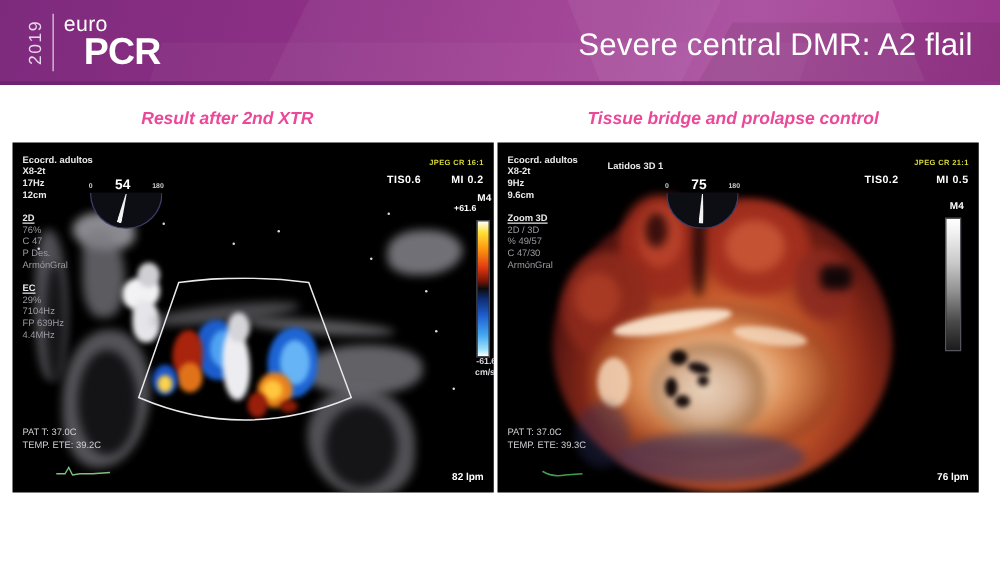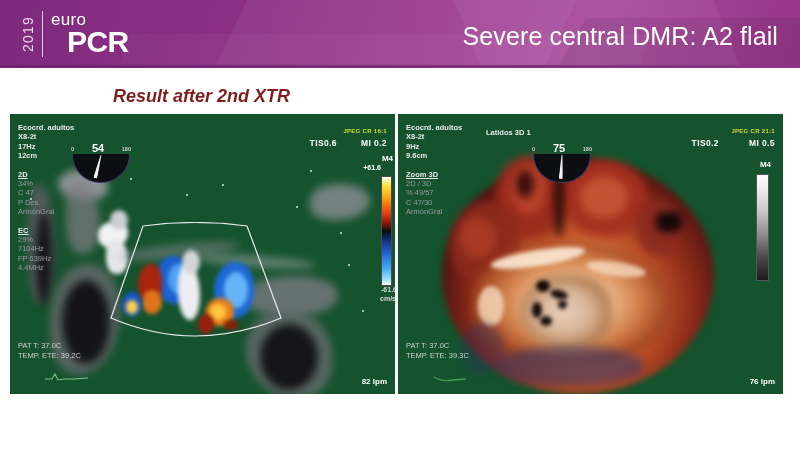--- a/index.html
+++ b/index.html
@@ -39,28 +39,28 @@
   .logo-euro{color:#fff;font-size:17px;line-height:16px;font-weight:400;letter-spacing:.3px;}
   .logo-pcr{color:#fff;font-size:30px;line-height:28px;font-weight:700;letter-spacing:-.6px;margin-left:16px;}
 
   .hdr-title{
     position:absolute;right:22px;top:22px;color:#ffffff;
     font-size:25px;font-weight:400;letter-spacing:.1px;white-space:nowrap;
   }
 
   
   .cap{
-    position:absolute;top:86px;font-size:18px;font-weight:700;font-style:italic;
-    color:#7f1d1d;white-space:nowrap;
+    position:absolute;top:86px;font-size:14px;font-weight:700;font-style:italic;
+    color:#ec4899;white-space:nowrap;
   }
   .cap-left{left:113px;}
   .cap-right{left:470px;}
 
   
-  .panel{position:absolute;top:114px;width:385px;height:280px;background:#14532d;overflow:hidden;}
+  .panel{position:absolute;top:114px;width:385px;height:280px;background:#000000;overflow:hidden;}
   .panel-left{left:10px;}
   .panel-right{left:398px;}
   .panel .us-text{position:absolute;color:#e9e9ec;font-size:7.5px;line-height:9px;white-space:nowrap;}
   .panel .us-yellow{color:#d8d838;font-size:6px;letter-spacing:.3px;font-weight:700;}
 
   .tl-block{position:absolute;left:8px;top:9px;}
   .tl-block div{font-size:7.5px;line-height:9.4px;color:#e9e9ec;white-space:nowrap;font-weight:700;}
   .tl-block .sub{font-weight:400;color:#9a9aa2;}
   .tl-block .hdr2{margin-top:9px;text-decoration:underline;}
 
@@ -130,20 +130,21 @@
         <div class="logo-euro">euro</div>
         <div class="logo-pcr">PCR</div>
       </div>
     </div>
 
     <div class="hdr-title">Severe central DMR: A2 flail</div>
     <div class="hdr-bottomline"></div>
   </div>
 
   <div class="cap cap-left">Result after 2nd XTR</div>
+  <div class="cap cap-right">Tissue bridge and prolapse control</div>
 
   <div class="panel panel-left">
 
     <div class="us-img">
 
       <div class="blob2" style="left:18px;top:70px;width:26px;height:120px;background:#5d5d63;border-radius:40% 60% 50% 50%;opacity:.85;"></div>
       <div class="blob2" style="left:26px;top:96px;width:16px;height:96px;background:#151518;border-radius:50%;"></div>
       <div class="blob2" style="left:48px;top:56px;width:50px;height:30px;background:#9a9aa0;border-radius:48% 52% 40% 60%;opacity:.9;"></div>
       <div class="blob2" style="left:56px;top:70px;width:34px;height:70px;background:#7a7a80;border-radius:30% 70% 50% 50%;opacity:.75;"></div>
       <div class="blob2" style="left:40px;top:150px;width:70px;height:110px;background:#6a6a70;border-radius:55% 45% 60% 40%;opacity:.8;"></div>
@@ -191,21 +192,21 @@
         <path d="M 38 4 Q 90 -3 142 4 L 176 96 Q 90 132 6 96 Z" fill="none" stroke="#e9e9ee" stroke-width="1.2"></path>
       </svg>
     </div>
 
     <div class="tl-block">
       <div>Ecocrd. adultos</div>
       <div>X8-2t</div>
       <div>17Hz</div>
       <div>12cm</div>
       <div class="hdr2">2D</div>
-      <div class="sub">34%</div>
+      <div class="sub">76%</div>
       <div class="sub">C 47</div>
       <div class="sub">P Des.</div>
       <div class="sub">ArmónGral</div>
       <div class="hdr2">EC</div>
       <div class="sub">29%</div>
       <div class="sub">7104Hz</div>
       <div class="sub">FP 639Hz</div>
       <div class="sub">4.4MHz</div>
     </div>
 

